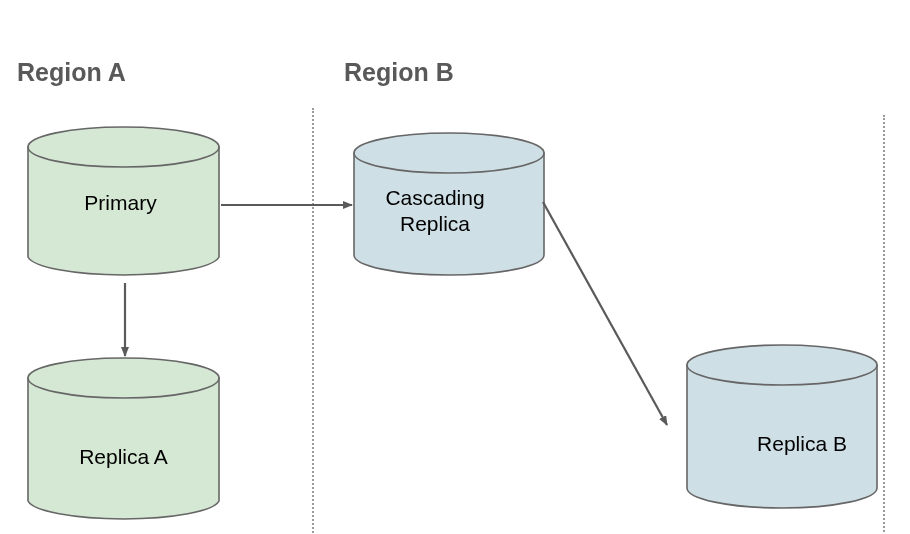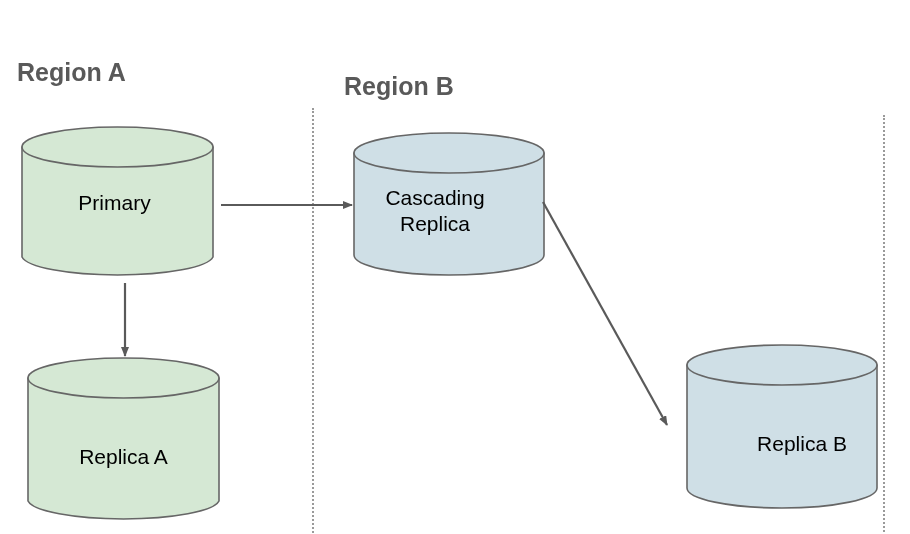--- a/index.html
+++ b/index.html
@@ -21,21 +21,21 @@
   .region-label {
     position: absolute;
     font-family: "Liberation Sans", sans-serif;
     font-size: 25px;
     font-weight: bold;
     color: #595959;
     letter-spacing: 0px;
     white-space: nowrap;
   }
   #region-a-label { left: 17px; top: 14px; }
-  #region-b-label { left: 344px; top: 28px; }
+  #region-b-label { left: 344px; top: 14px; }
 
   
   .divider {
     position: absolute;
     width: 0px;
     border-left: 2px dotted #9a9a9a;
   }
   #divider-1 { left: 312px; top: 64px; height: 432px; }
   #divider-2 { left: 883px; top: 71px; height: 424px; }
 
@@ -75,21 +75,21 @@
 
 <div id="canvas">
 
   <div class="region-label" id="region-a-label">Region A</div>
 
   <div class="region-label" id="region-b-label">Region B</div>
 
   <div class="divider" id="divider-1"></div>
   <div class="divider" id="divider-2"></div>
 
-  <div class="cylinder" id="node-primary" style="left:21px; top:82px; width:187px; height:152px;">
+  <div class="cylinder" id="node-primary" style="left:27px; top:82px; width:187px; height:152px;">
     <svg width="193" height="152" viewBox="0 0 193 152">
       <path d="M 1 21 L 1 131 A 96 20 0 0 0 192 131 L 192 21 Z" fill="#d5e8d4" stroke="#666666" stroke-width="1.6" stroke-linejoin="round"></path>
       <ellipse cx="96.5" cy="21" rx="95.5" ry="20" fill="#d5e8d4" stroke="#666666" stroke-width="1.6"></ellipse>
     </svg>
     <div class="cyl-label" style="top:64px;">Primary</div>
   </div>
 
   <div class="cylinder" id="node-replica-a" style="left:27px; top:313px; width:193px; height:165px;text-decoration:underline;">
     <svg width="193" height="165" viewBox="0 0 193 165">
       <path d="M 1 21 L 1 144 A 96 20 0 0 0 192 144 L 192 21 Z" fill="#d5e8d4" stroke="#666666" stroke-width="1.6" stroke-linejoin="round"></path>

